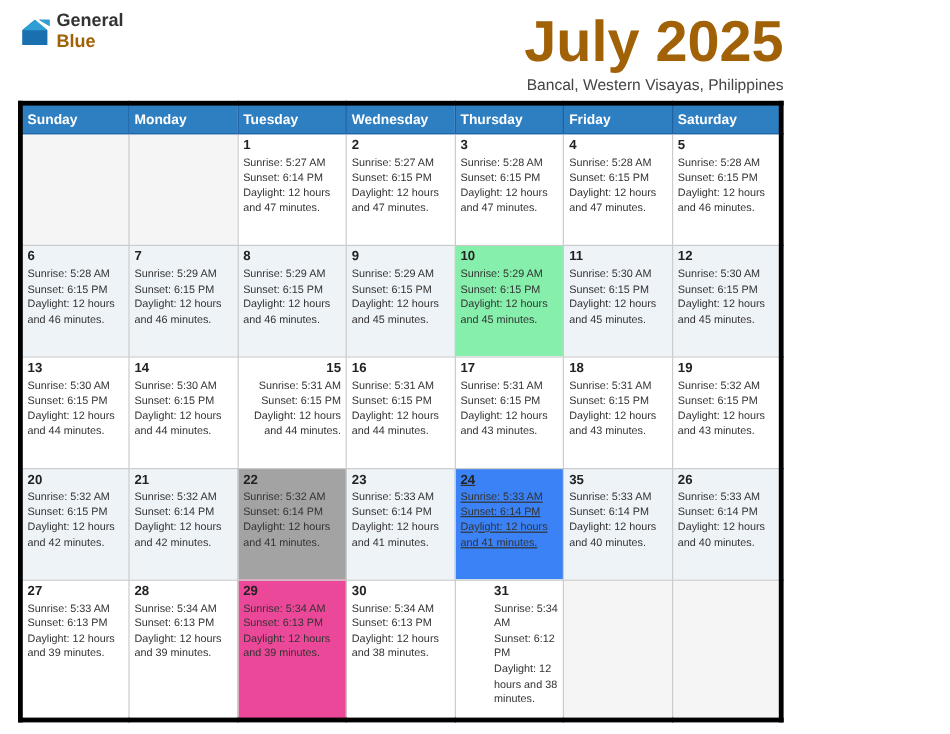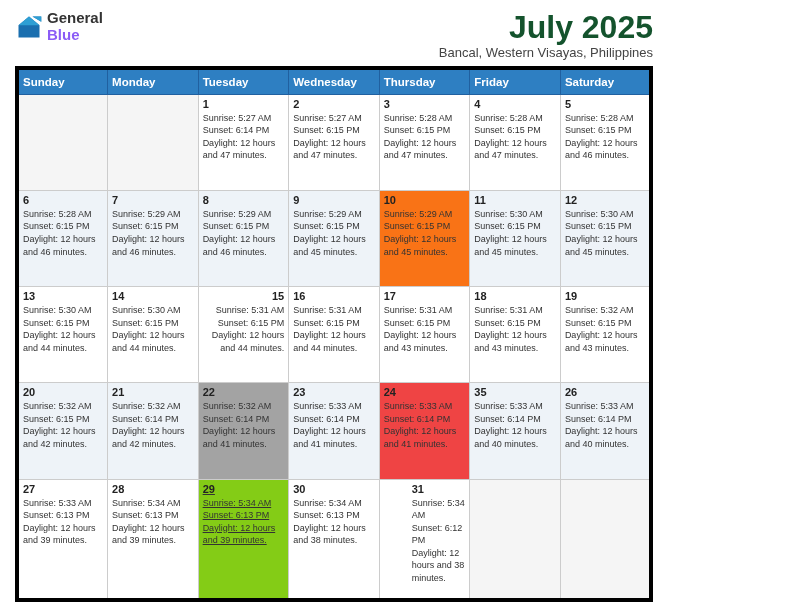--- a/index.html
+++ b/index.html
@@ -29,23 +29,23 @@
       gap: 4px;
     }
     .logo-icon {
       width: 28px;
       height: 28px;
     }
     .title-block {
       text-align: right;
     }
     .month-title {
-      font-size: 32px;
+      font-size: 48px;
       font-weight: bold;
-      color: #14532d;
+      color: #a16207;
       line-height: 1.1;
     }
     .subtitle {
       font-size: 13px;
       color: #444;
     }
     .calendar {
       flex: 1;
       border: 4px solid #000000;
       border-collapse: collapse;
@@ -95,21 +95,21 @@
     <div class="logo">
       <svg class="logo-icon" viewBox="0 0 32 32">
         <polygon points="16,4 28,14 28,28 4,28 4,14" fill="#1a6faf"></polygon>
         <polygon points="20,4 30,10 30,4" fill="#1a6faf"></polygon>
         <polygon points="20,4 30,10 30,4" fill="#2e9fd4"></polygon>
         <path d="M16,4 L28,14 L4,14 Z" fill="#2e9fd4"></path>
       </svg>
       <div>
         <div style="font-size:15px;font-weight:bold;line-height:1.1;">
           <span style="color:#333;">General</span><br>
-          <span style="color:#8b5cf6;">Blue</span>
+          <span style="color:#a16207;">Blue</span>
         </div>
       </div>
     </div>
     <div class="title-block">
       <div class="month-title">July 2025</div>
       <div class="subtitle">Bancal, Western Visayas, Philippines</div>
     </div>
   </div>
 
   <table class="calendar">
@@ -159,21 +159,21 @@
             <div class="day-detail">Sunrise: 5:29 AM<br>Sunset: 6:15 PM<br>Daylight: 12 hours and 46 minutes.</div>
           </td>
           <td style="background: rgb(238, 243, 248);">
             <span class="day-number">8</span>
             <div class="day-detail">Sunrise: 5:29 AM<br>Sunset: 6:15 PM<br>Daylight: 12 hours and 46 minutes.</div>
           </td>
           <td style="background: rgb(238, 243, 248);">
             <span class="day-number">9</span>
             <div class="day-detail">Sunrise: 5:29 AM<br>Sunset: 6:15 PM<br>Daylight: 12 hours and 45 minutes.</div>
           </td>
-          <td style="background: #f97316;">
+          <td style="background: #86efac;">
             <span class="day-number">10</span>
             <div class="day-detail">Sunrise: 5:29 AM<br>Sunset: 6:15 PM<br>Daylight: 12 hours and 45 minutes.</div>
           </td>
           <td style="background: rgb(238, 243, 248);">
             <span class="day-number">11</span>
             <div class="day-detail">Sunrise: 5:30 AM<br>Sunset: 6:15 PM<br>Daylight: 12 hours and 45 minutes.</div>
           </td>
           <td style="background: rgb(238, 243, 248);">
             <span class="day-number">12</span>
             <div class="day-detail">Sunrise: 5:30 AM<br>Sunset: 6:15 PM<br>Daylight: 12 hours and 45 minutes.</div>
@@ -219,21 +219,21 @@
             <div class="day-detail">Sunrise: 5:32 AM<br>Sunset: 6:14 PM<br>Daylight: 12 hours and 42 minutes.</div>
           </td>
           <td style="background: #a3a3a3;">
             <span class="day-number">22</span>
             <div class="day-detail">Sunrise: 5:32 AM<br>Sunset: 6:14 PM<br>Daylight: 12 hours and 41 minutes.</div>
           </td>
           <td style="background: rgb(238, 243, 248);">
             <span class="day-number">23</span>
             <div class="day-detail">Sunrise: 5:33 AM<br>Sunset: 6:14 PM<br>Daylight: 12 hours and 41 minutes.</div>
           </td>
-          <td style="background: #ef4444;">
+          <td style="background: #3b82f6; text-decoration: underline;">
             <span class="day-number">24</span>
             <div class="day-detail">Sunrise: 5:33 AM<br>Sunset: 6:14 PM<br>Daylight: 12 hours and 41 minutes.</div>
           </td>
           <td style="background: rgb(238, 243, 248);">
             <span class="day-number">35</span>
             <div class="day-detail">Sunrise: 5:33 AM<br>Sunset: 6:14 PM<br>Daylight: 12 hours and 40 minutes.</div>
           </td>
           <td style="background: rgb(238, 243, 248);">
             <span class="day-number">26</span>
             <div class="day-detail">Sunrise: 5:33 AM<br>Sunset: 6:14 PM<br>Daylight: 12 hours and 40 minutes.</div>
@@ -241,21 +241,21 @@
         </tr>
         <tr style="background: rgb(255, 255, 255);">
           <td style="background: rgb(255, 255, 255);">
             <span class="day-number">27</span>
             <div class="day-detail">Sunrise: 5:33 AM<br>Sunset: 6:13 PM<br>Daylight: 12 hours and 39 minutes.</div>
           </td>
           <td style="background: rgb(255, 255, 255);">
             <span class="day-number">28</span>
             <div class="day-detail">Sunrise: 5:34 AM<br>Sunset: 6:13 PM<br>Daylight: 12 hours and 39 minutes.</div>
           </td>
-          <td style="background: #84cc16; text-decoration: underline;">
+          <td style="background: #ec4899;">
             <span class="day-number">29</span>
             <div class="day-detail">Sunrise: 5:34 AM<br>Sunset: 6:13 PM<br>Daylight: 12 hours and 39 minutes.</div>
           </td>
           <td style="background: rgb(255, 255, 255);">
             <span class="day-number">30</span>
             <div class="day-detail">Sunrise: 5:34 AM<br>Sunset: 6:13 PM<br>Daylight: 12 hours and 38 minutes.</div>
           </td>
           <td style="background: rgb(255, 255, 255); padding-left: 32px;">
             <span class="day-number">31</span>
             <div class="day-detail">Sunrise: 5:34 AM<br>Sunset: 6:12 PM<br>Daylight: 12 hours and 38 minutes.</div>

